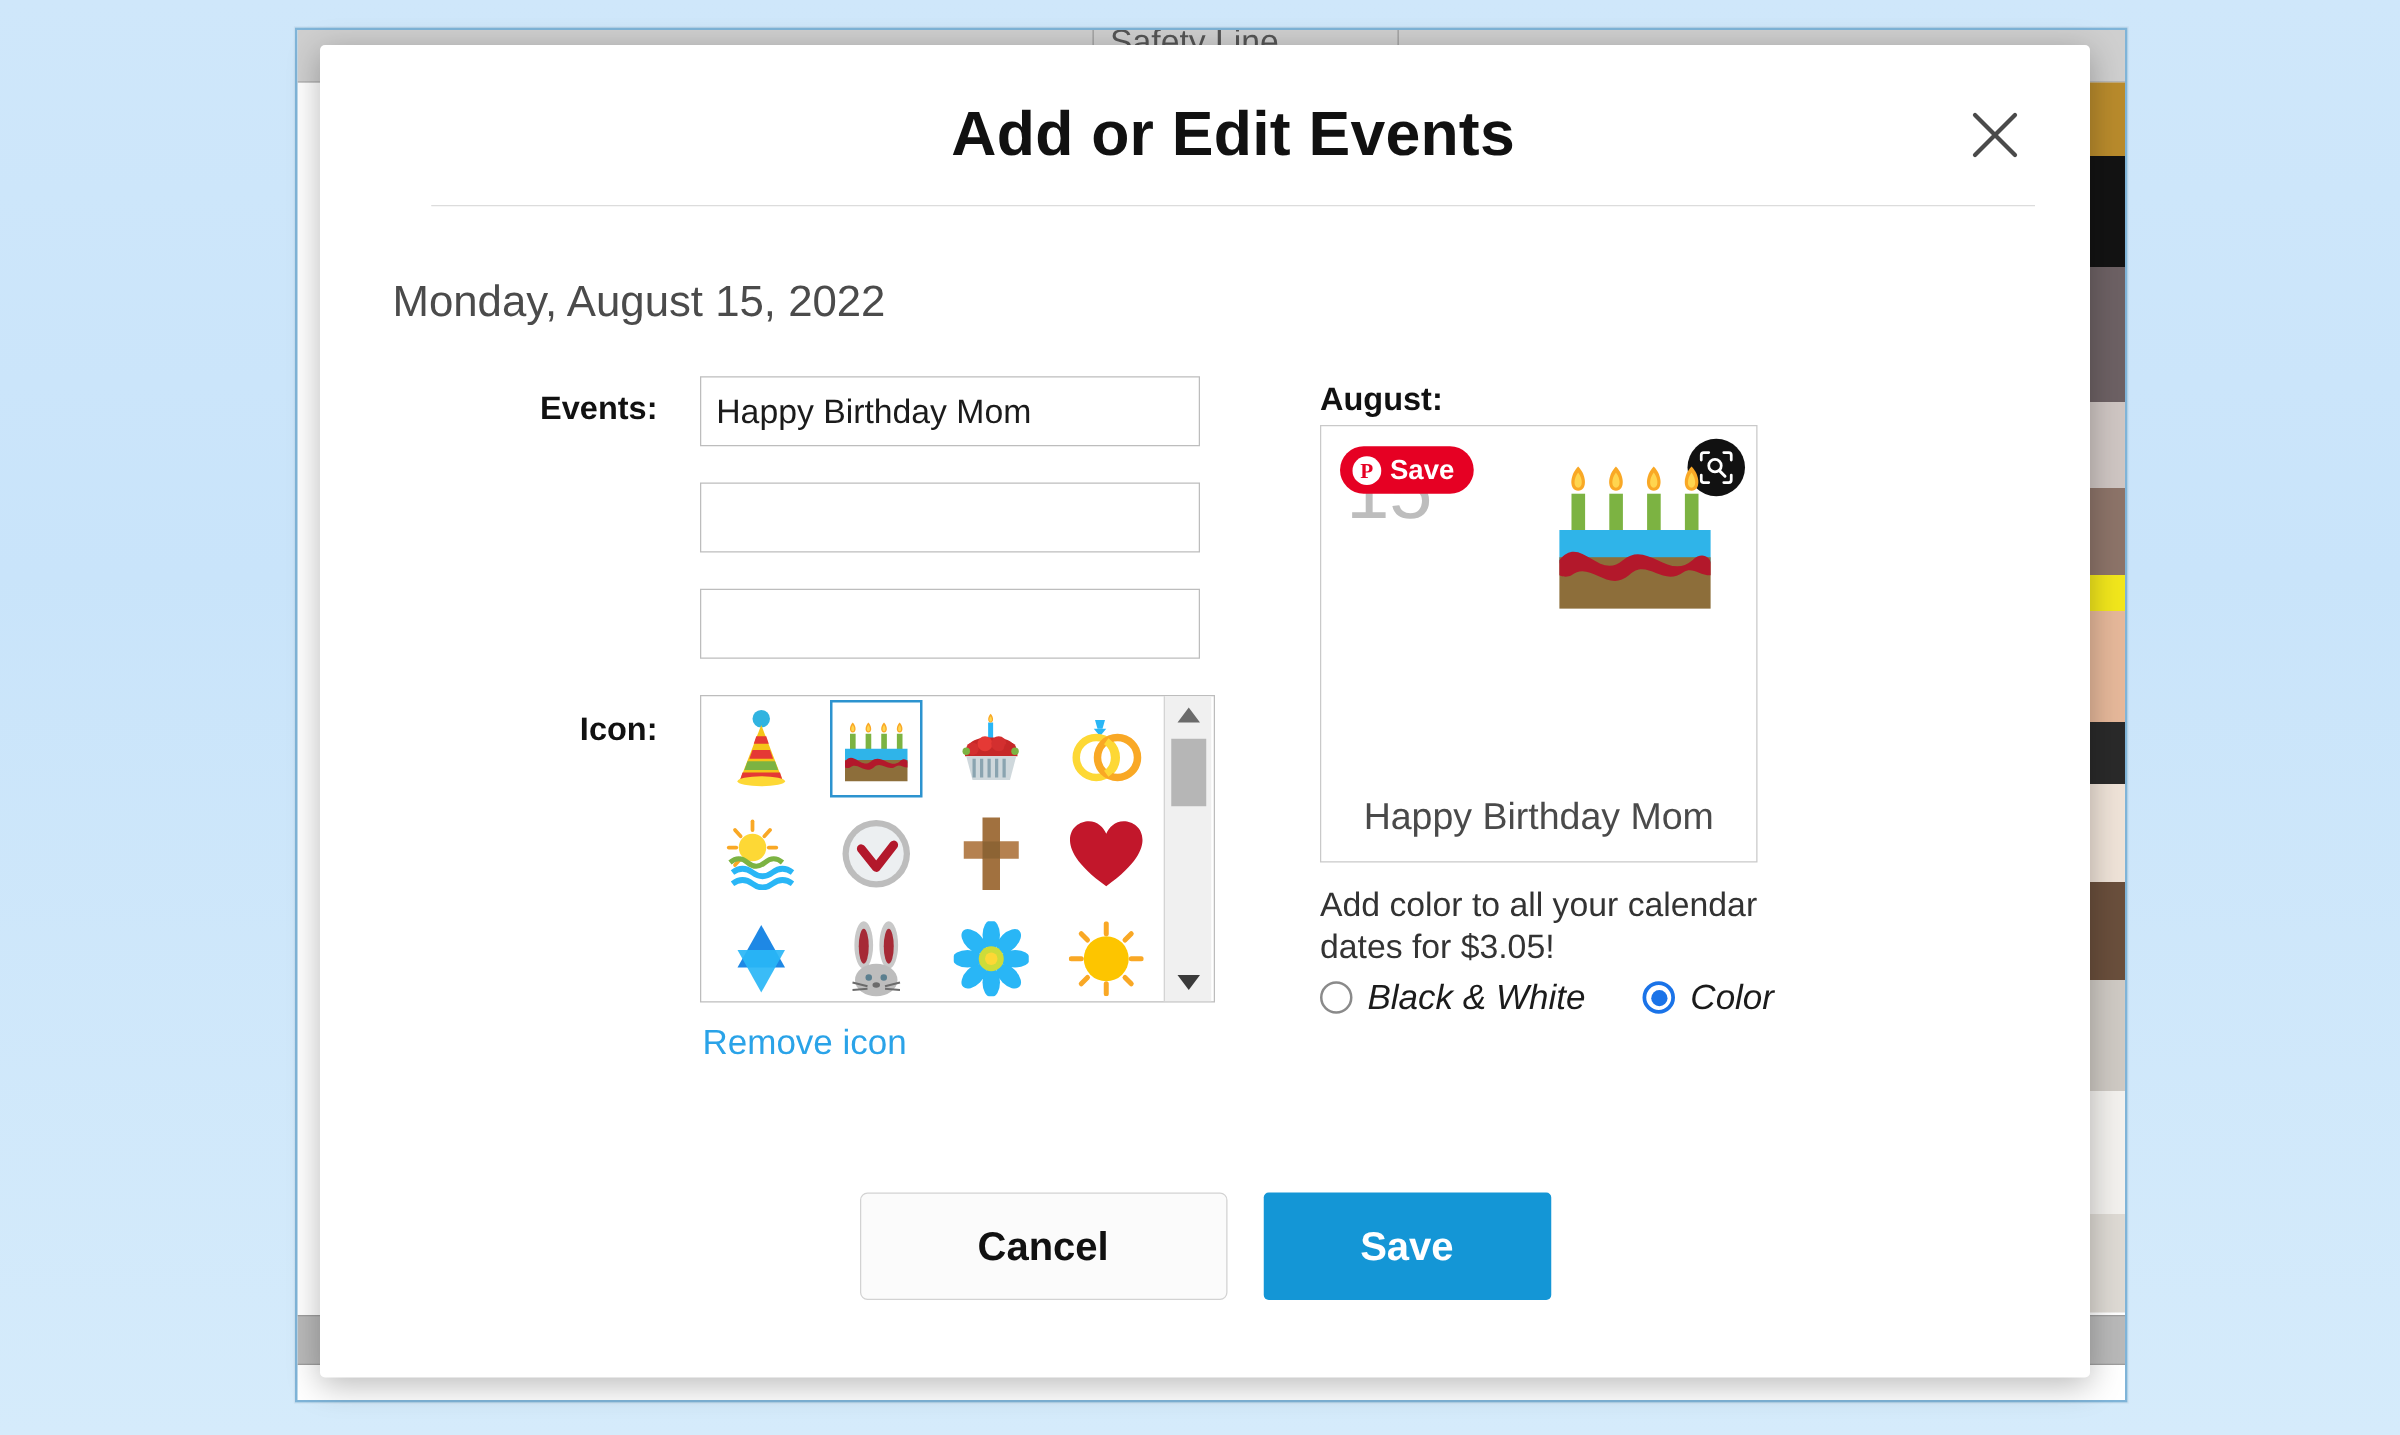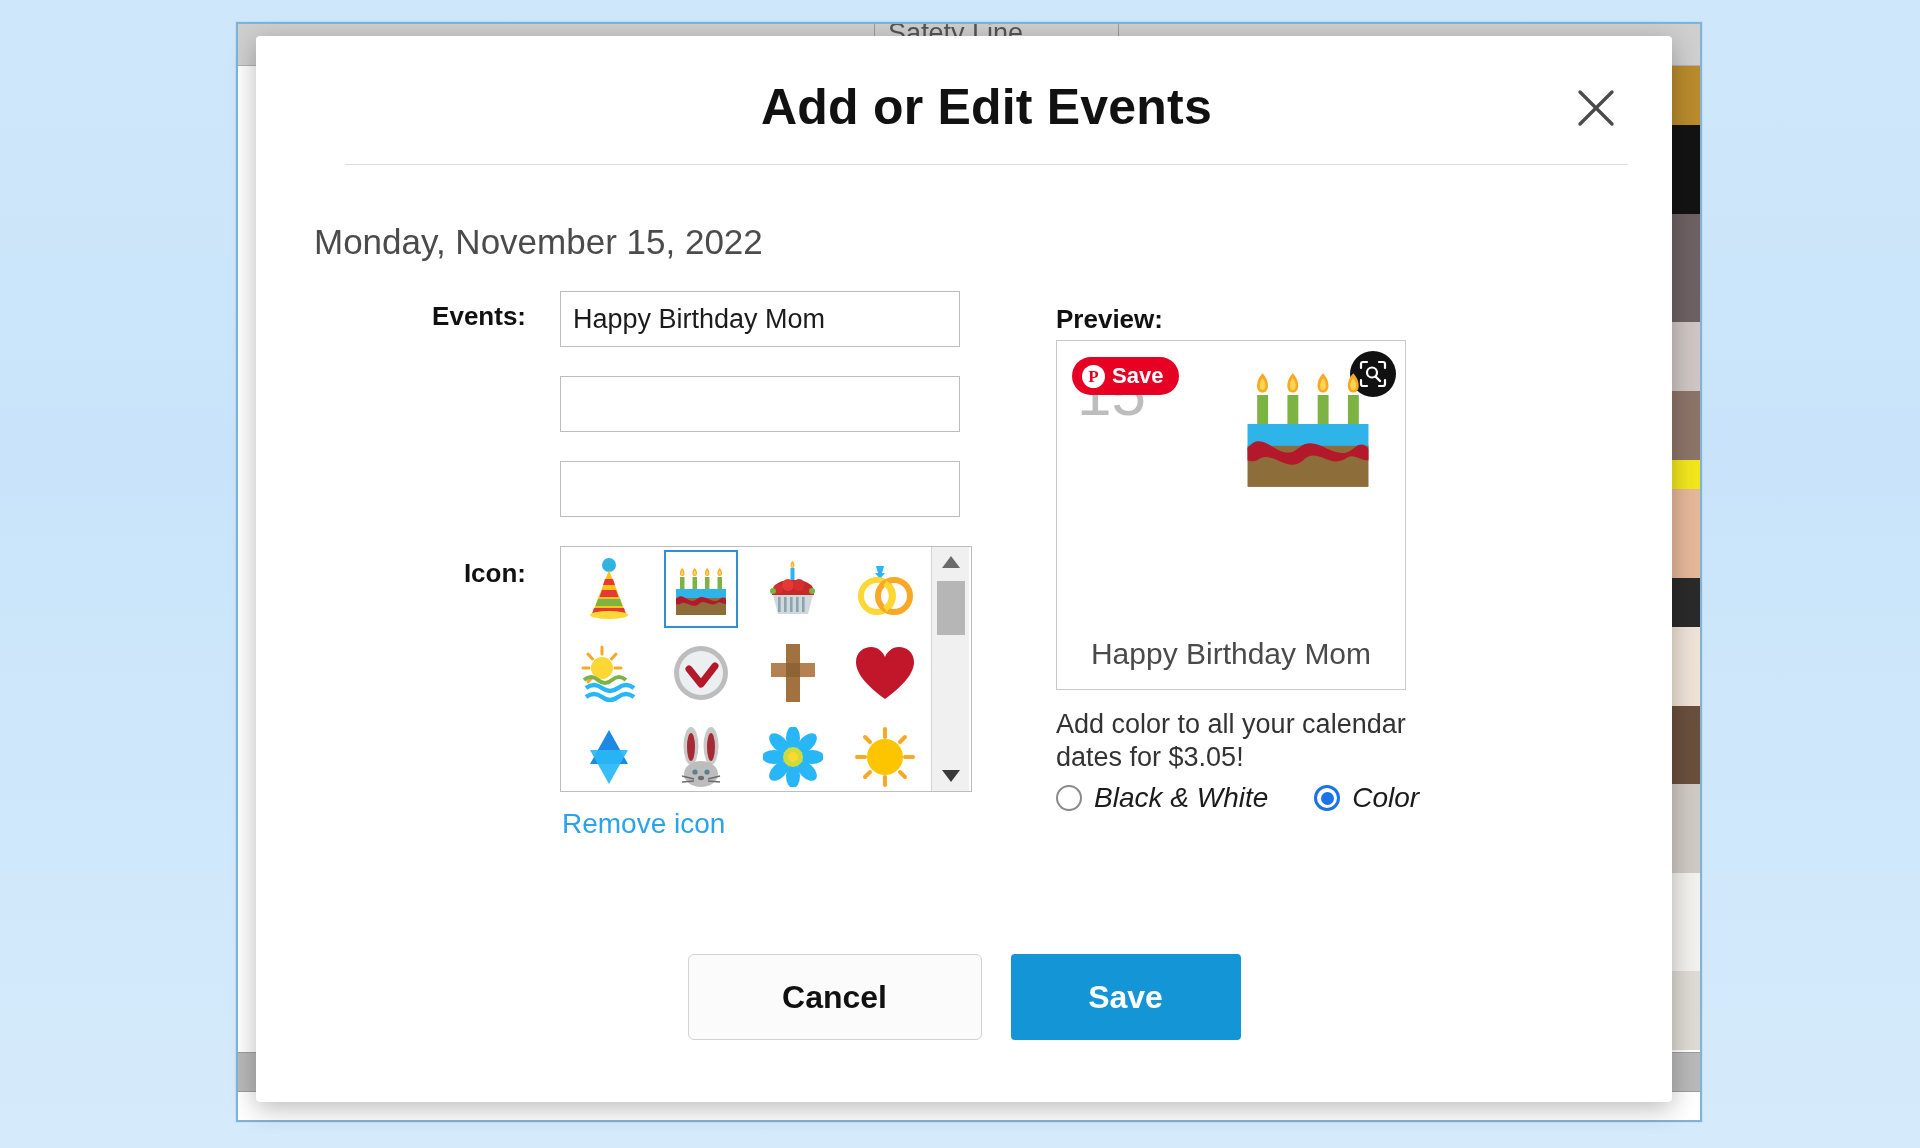--- a/index.html
+++ b/index.html
@@ -109,21 +109,21 @@
 
   #date-line {
     position: absolute;
     left: 58px; top: 186px;
     font-size: 35px;
     color: #4b4b4b;
     font-weight: 300;
   }
 
   
-  #left-col { position: absolute; left: 0; top: 255px; width: 760px; }
+  #left-col { position: absolute; left: 0; top: 265px; width: 760px; }
 
   .field-row { position: relative; height: 56px; margin-bottom: 29px; }
   .field-label {
     position: absolute; left: 0; width: 270px; top: 10px;
     text-align: right;
     font-size: 26px; font-weight: bold; color: #111;
   }
   .text-input {
     position: absolute; left: 304px;
     width: 400px; height: 56px;
@@ -333,21 +333,21 @@
     <div id="modal-title">Add or Edit Events</div>
     <div id="close-btn">
       <svg width="42" height="42" viewBox="0 0 42 42" aria-hidden="true">
         <line x1="5" y1="5" x2="37" y2="37" stroke="#4a4a4a" stroke-width="3.4" stroke-linecap="round"></line>
         <line x1="37" y1="5" x2="5" y2="37" stroke="#4a4a4a" stroke-width="3.4" stroke-linecap="round"></line>
       </svg>
     </div>
     <div id="header-rule"></div>
   </div>
 
-  <div id="date-line">Monday, November 15, 2022</div>
+  <div id="date-line">Monday, August 15, 2022</div>
 
   <div id="left-col">
 
     <div class="field-row">
       <div class="field-label">Events:</div>
       <input class="text-input" type="text" value="Happy Birthday Mom" style="">
     </div>
 
     <div class="field-row">
       <input class="text-input" type="text" value="" style="">
@@ -543,21 +543,21 @@
               </svg>
           </div>
         </div>
       </div>
 
       <div id="remove-icon">Remove icon</div>
     </div>
   </div>
 
   <div id="right-col">
-    <div id="preview-label">Preview:</div>
+    <div id="preview-label">August:</div>
 
     <div id="preview-box">
       <div id="preview-daynum">15</div>
 
       <div id="pin-save">
         <div id="pin-circle">P</div>
         <span class="pin-label">Save</span>
       </div>
 
       <div id="lens-badge">

